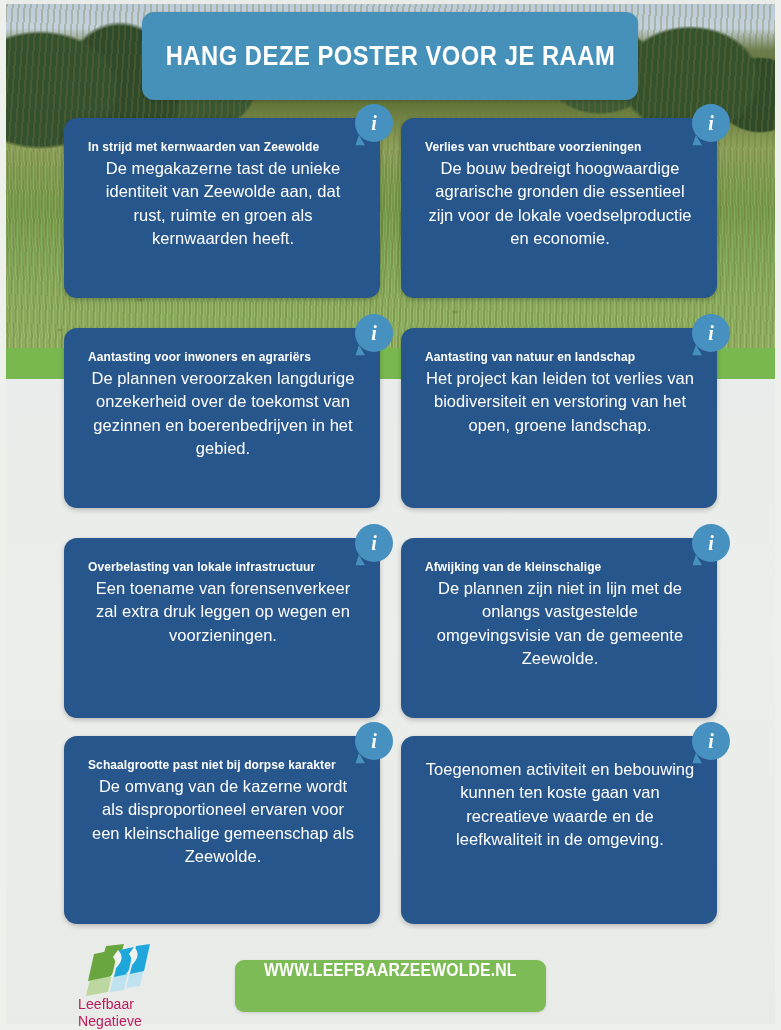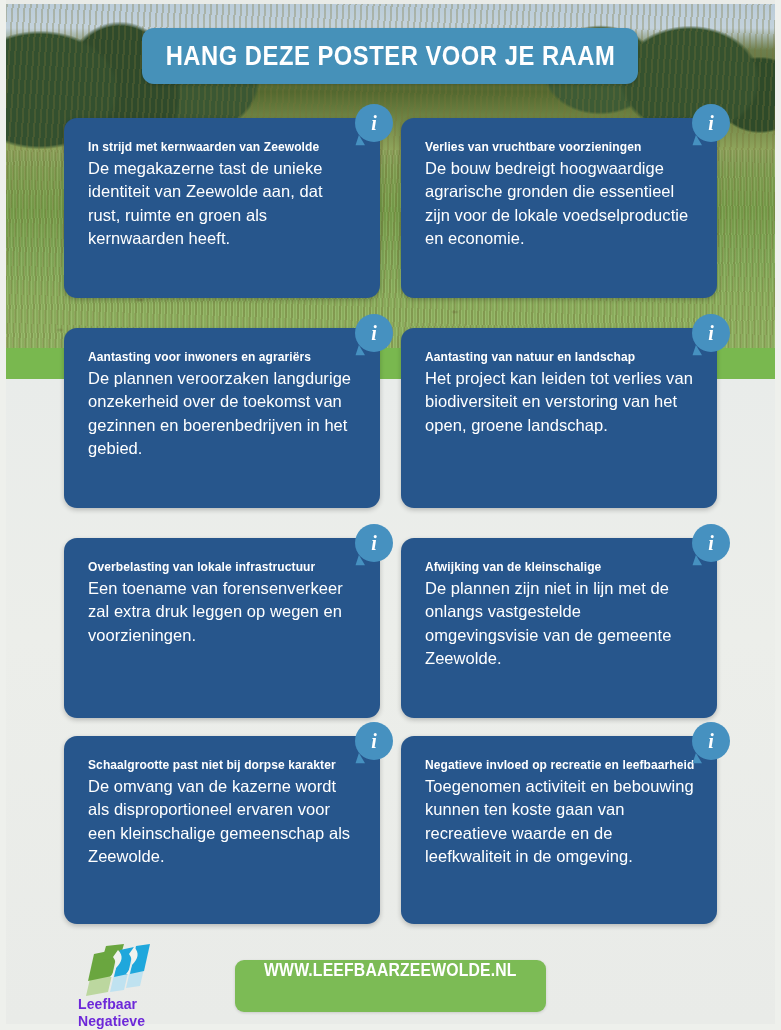--- a/index.html
+++ b/index.html
@@ -65,21 +65,21 @@
   }
   .page-bg{
     position:absolute;left:6px;top:379px;width:769px;height:645px;
     background:
       radial-gradient(circle 1px at 20% 30%, rgba(255,255,255,.9) 0 1px, rgba(255,255,255,0) 1px),
       linear-gradient(to bottom,#e9ecea 0%,#eceeea 40%,#e9ebe8 100%);
   }
 
   
   .banner{
-    position:absolute;left:142px;top:28px;width:496px;height:56px;
+    position:absolute;left:142px;top:12px;width:496px;height:88px;
     background:#4691b9;
     border-radius:12px;
     display:flex;align-items:center;justify-content:center;
     box-shadow:0 1px 3px rgba(0,0,0,.18);
   }
   .banner-title{
     color:#ffffff;
     font-size:27px;
     font-weight:bold;
     letter-spacing:.6px;
@@ -116,20 +116,21 @@
     line-height:1.32;
     margin:0 0 1px 0;
     letter-spacing:.1px;
   }
   .card-body{
     font-size:16.5px;
     font-weight:normal;
     line-height:1.42;
     margin:0;
     letter-spacing:.05px;
+    text-align:center;
   }
 
   
   .info-badge{
     position:absolute;right:-13px;top:-14px;
     width:38px;height:38px;
     background:#4691c0;
     border-radius:50%;
     display:flex;align-items:center;justify-content:center;
     color:#ffffff;
@@ -151,23 +152,23 @@
 
   
   .logo{
     position:absolute;left:78px;top:944px;width:92px;height:80px;
   }
   .logo-mark{
     position:absolute;left:6px;top:0;width:74px;height:52px;
   }
   .logo-text{
     position:absolute;left:0;top:52px;width:92px;
-    color:#6d28d9;
+    color:#be185d;
     font-size:14px;
-    font-weight:bold;
+    font-weight:normal;
     line-height:1.22;
     letter-spacing:.1px;
   }
   .url-button{
     position:absolute;left:235px;top:960px;width:311px;height:52px;
     background:#7cbb55;
     border-radius:9px;
     display:flex;justify-content:center;
     box-shadow:0 1px 3px rgba(0,0,0,.14);
   }
@@ -233,21 +234,20 @@
     </div>
 
     <div class="card col-l row-4">
       <div class="info-badge">i</div>
       <p class="card-title">Schaalgrootte past niet bij dorpse karakter</p>
       <p class="card-body">De omvang van de kazerne wordt als disproportioneel ervaren voor een kleinschalige gemeenschap als Zeewolde.</p>
     </div>
 
     <div class="card col-r row-4">
       <div class="info-badge">i</div>
-      <p class="card-title">Negatieve invloed op recreatie en leefbaarheid</p>
       <p class="card-body">Toegenomen activiteit en bebouwing kunnen ten koste gaan van recreatieve waarde en de leefkwaliteit in de omgeving.</p>
     </div>
 
   </div>
 
   <div class="logo">
     <svg class="logo-mark" viewBox="0 0 74 52">
       <g>
 
         <polygon points="8,26 30,22 24,48 2,52" fill="#bcd79f"></polygon>

